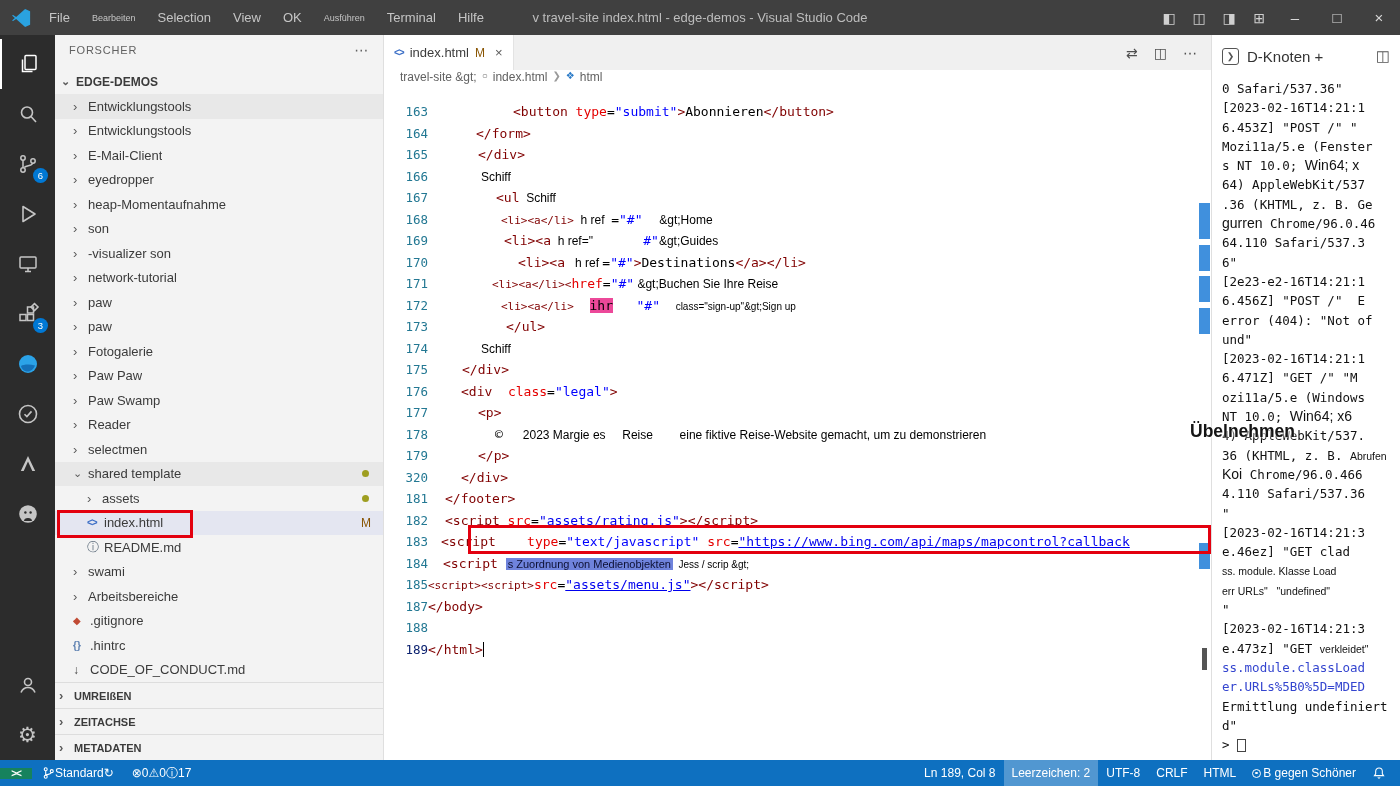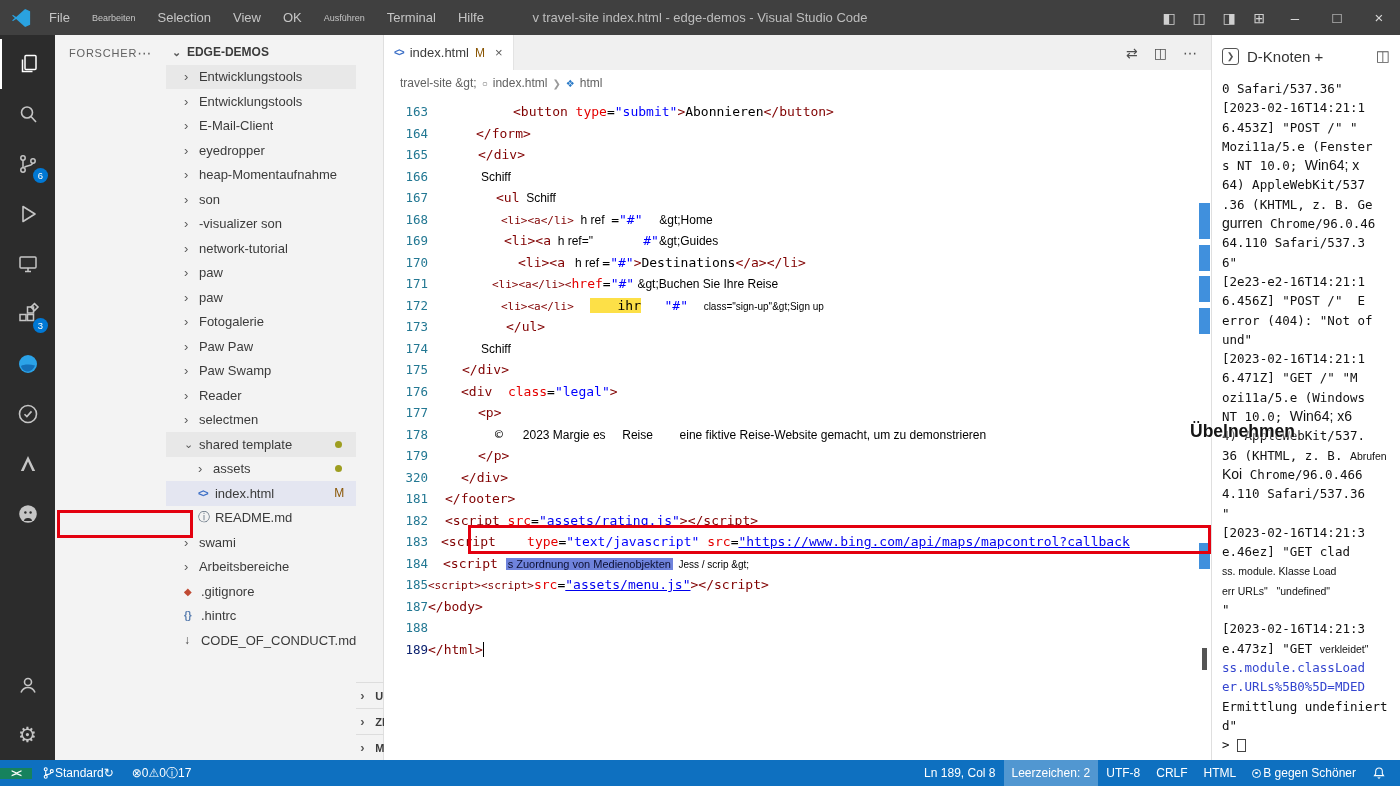--- a/index.html
+++ b/index.html
@@ -21,21 +21,21 @@
   
   .activitybar{width:55px;background:#2c2c2c;display:flex;flex-direction:column;padding-top:4px;}
   .ab-icon{height:50px;display:flex;align-items:center;justify-content:center;position:relative;color:#c5c5c5;}
   .ab-icon.active{border-left:2px solid #fff;}
   .ab-icon svg{display:block;}
   .ab-badge{position:absolute;bottom:6px;right:7px;background:#0078d4;color:#fff;font-size:9.5px;
     min-width:15px;height:15px;border-radius:8px;display:flex;align-items:center;justify-content:center;padding:0 3px;}
   .ab-gear{font-size:21px;}
   .ab-bottom{margin-top:auto;}
   
-  .sidebar{width:329px;background:#f3f3f3;border-right:1px solid #dfdfdf;display:flex;flex-direction:row;font-size:13px;color:#3b3b3b;}
+  .sidebar{width:329px;background:#f3f3f3;border-right:1px solid #dfdfdf;display:flex;flex-direction:column;font-size:13px;color:#3b3b3b;}
   .sidebar-header{height:35px;display:flex;align-items:center;padding:0 14px;font-size:11px;color:#616161;letter-spacing:.8px;}
   .sh-more{margin-left:auto;font-size:14px;color:#616161;}
   .tree{padding-top:5px;}
   .tree-row{height:24.5px;display:flex;align-items:center;padding-left:18px;white-space:nowrap;cursor:default;}
   .tree-row.root{font-weight:700;font-size:12px;padding-left:6px;}
   .tree-row.hover{background:#e8e8e8;}
   .tree-row.selected{background:#e4e6f1;}
   .chev{width:15px;color:#5a5a5a;font-size:13px;flex:none;}
   .chev.down{font-size:11px;}
   .ticon{width:17px;flex:none;font-size:11px;}
@@ -51,38 +51,38 @@
   .sidebar-sections{margin-top:auto;}
   .section{height:26px;border-top:1px solid #ddd;display:flex;align-items:center;font-weight:700;font-size:11px;padding-left:4px;color:#3b3b3b;}
   
   .editor{flex:1;min-width:0;display:flex;flex-direction:column;background:#fff;}
   .tabbar{height:35px;background:#f0f0f0;display:flex;align-items:stretch;}
   .tab{background:#fff;display:flex;align-items:center;padding:0 10px;gap:6px;border-right:1px solid #e3e3e3;font-size:13px;color:#3b3b3b;}
   .tab-icon{color:#3b6ec6;font-weight:700;font-size:10px;letter-spacing:-1px;}
   .tab-mod{color:#895503;font-size:12px;}
   .tab-close{color:#5a5a5a;font-size:13px;margin-left:4px;}
   .tab-actions{margin-left:auto;display:flex;align-items:center;gap:16px;padding-right:14px;color:#4f4f4f;font-size:14px;}
-  .breadcrumb{height:26px;display:flex;align-items:center;padding-left:16px;font-size:12px;color:#616161;gap:5px;background:#fff;}
+  .breadcrumb{height:26px;display:flex;padding-left:16px;font-size:12px;color:#616161;gap:5px;background:#fff;}
   .bc-sep{color:#9a9a9a;font-size:10px;}
   .bc-ic-file{color:#777;font-size:10px;}
   .bc-ic-html{color:#2a7ac7;font-size:10px;}
   .code{position:relative;flex:1;overflow:hidden;padding-top:5px;
     font-family:"DejaVu Sans Mono",monospace;font-size:13px;}
   .code-line{height:21.5px;white-space:pre;line-height:21.5px;}
   .ln{display:inline-block;width:44px;text-align:right;color:#237893;font-size:12.5px;}
   .code-line.active .ln{color:#0b216f;}
   .c-tag{color:#800000;}
   .c-attr{color:#e50000;}
   .c-val{color:#0000ff;}
   .c-link{color:#0000ee;text-decoration:underline;}
   .c-txt{color:#000;}
   .c-sans{font-family:"Liberation Sans",sans-serif;font-size:12px;color:#000;}
   .c-sm{font-family:"Liberation Sans",sans-serif;font-size:10px;color:#000;}
   .c-smt{color:#800000;font-size:11px;}
-  .c-sel{background:#fde047;color:#000;padding-left:28px;}
+  .c-sel{background:#ec4899;color:#000;}
   .c-hl{background:#6f83dc;color:#0d1033;font-family:"Liberation Sans",sans-serif;font-size:11px;padding:0 2px;}
   .c-caret{display:inline-block;width:0;border-left:1.6px solid #000;height:15px;vertical-align:text-bottom;}
   
   .panel{width:189px;border-left:1px solid #dfdfdf;background:#fff;display:flex;flex-direction:column;}
   .panel-header{height:42px;display:flex;align-items:center;padding:0 10px;gap:8px;}
   .panel-frame-ic{width:17px;height:17px;border:1.3px solid #555;border-radius:3px;display:flex;align-items:center;justify-content:center;font-size:9px;color:#555;flex:none;}
   .panel-title{font-size:15px;color:#333;white-space:nowrap;}
   .panel-actions{margin-left:auto;color:#555;font-size:15px;display:flex;gap:10px;}
   .panel-body{padding:2px 2px 0 10px;font-family:"DejaVu Sans Mono",monospace;font-size:12.5px;color:#111;}
   .p-line{height:19.3px;line-height:19.3px;white-space:pre;}

